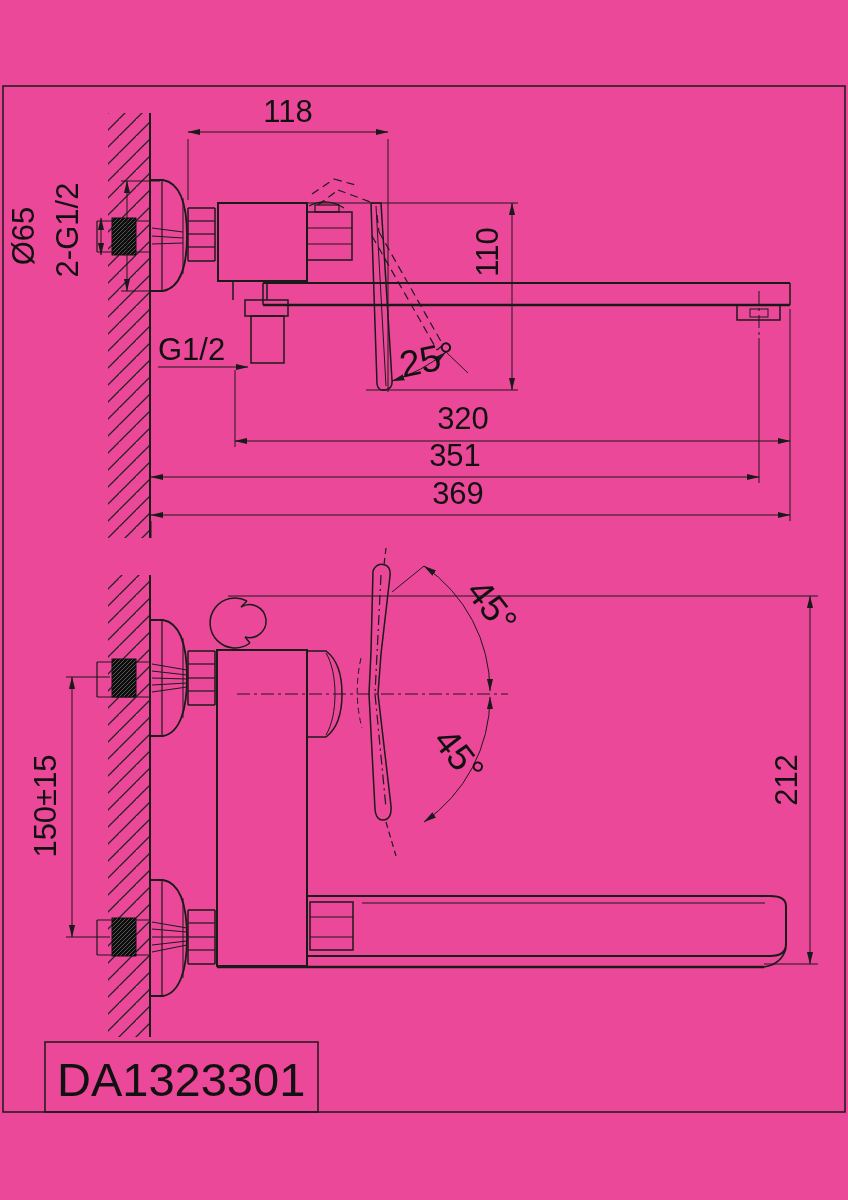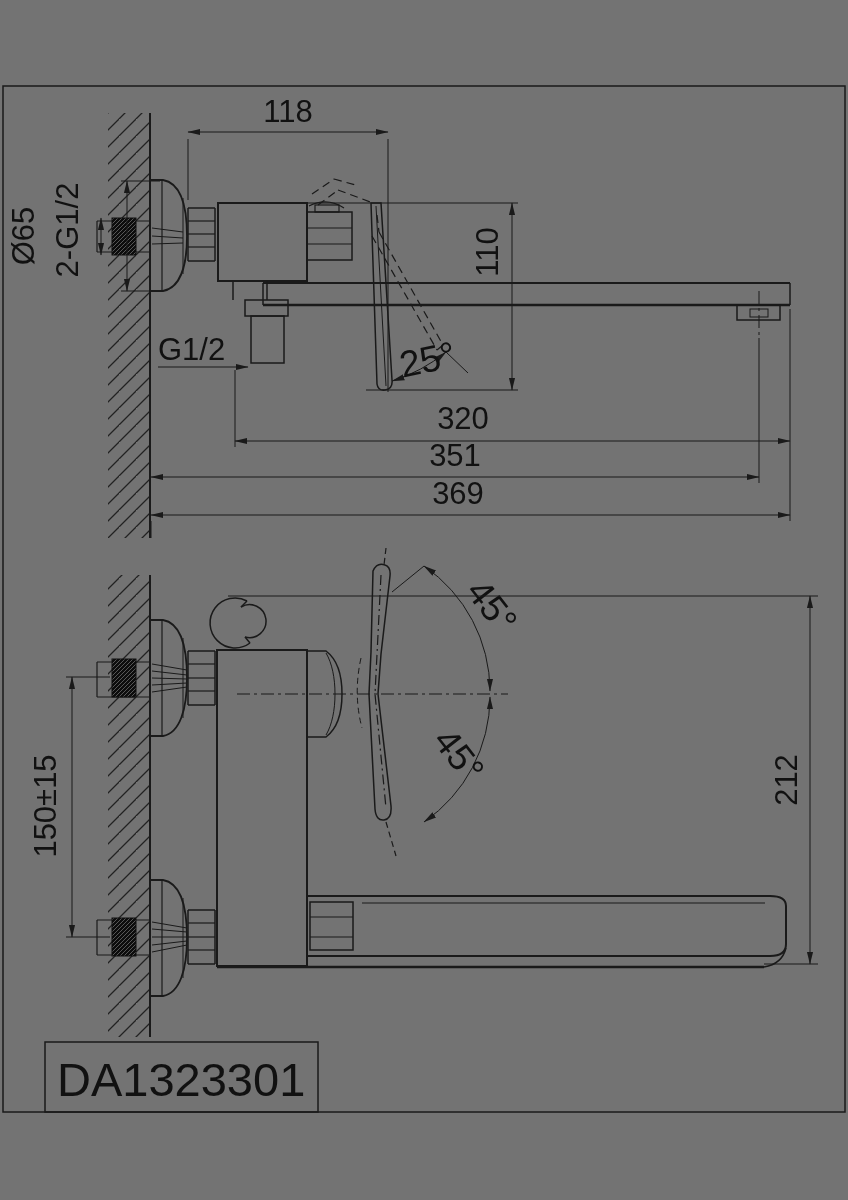--- a/index.html
+++ b/index.html
@@ -1,17 +1,17 @@
 <!DOCTYPE html>
 <html><head>
 <meta charset="utf-8">
 <style>
   html,body { margin:0; padding:0; background:#ffffff; }
   .page {
-    position:relative; width:848px; height:1200px; background:#737373;
+    position:relative; width:848px; height:1200px; background:#ec4899;
     font-family:"Liberation Sans", sans-serif;
   }
   svg { display:block; }
   .ln   { stroke:#1a1a1a; fill:none; stroke-width:1.8; stroke-linecap:butt; }
   .s1   { stroke:#1a1a1a; fill:none; stroke-width:1; }
   .s12  { stroke:#1a1a1a; fill:none; stroke-width:1.2; }
   .s15  { stroke:#1a1a1a; fill:none; stroke-width:1.5; }
   .s2   { stroke:#1a1a1a; fill:none; stroke-width:2; }
   .s25  { stroke:#1a1a1a; fill:none; stroke-width:2.6; }
   .dim  { stroke:#1a1a1a; fill:none; stroke-width:1;

